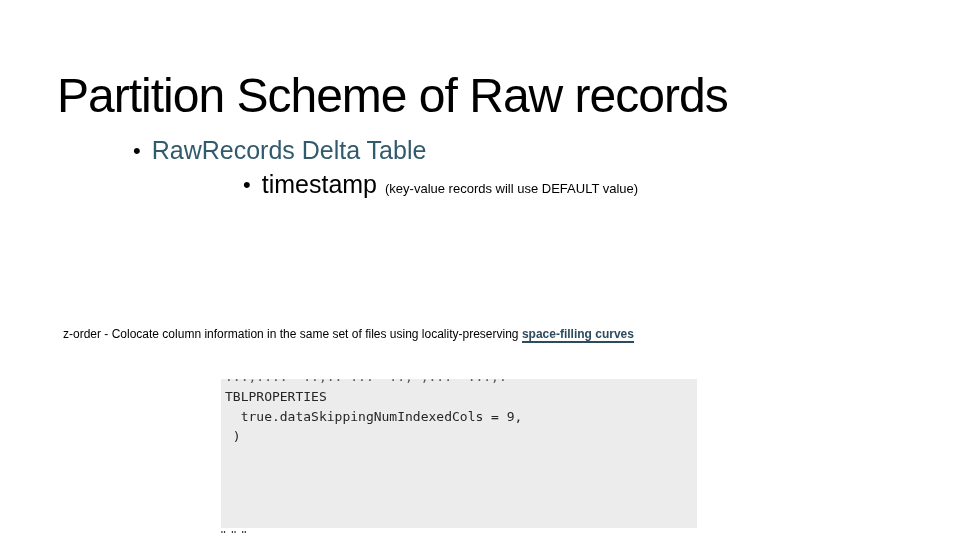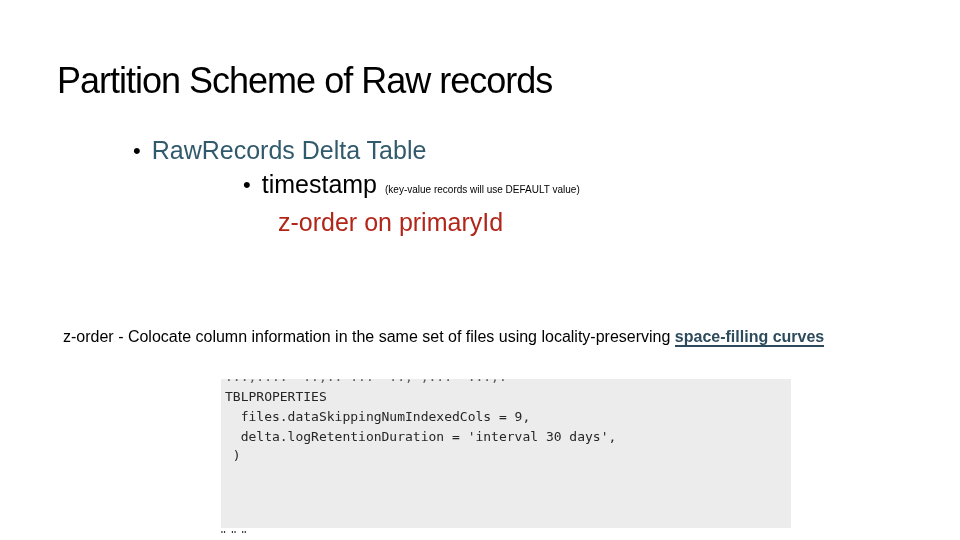--- a/index.html
+++ b/index.html
@@ -11,21 +11,21 @@
     overflow: hidden;
     font-family: "Liberation Sans", sans-serif;
     color: #000000;
   }
 
   
   .slide-title {
     position: absolute;
     left: 57px;
     top: 36px;
-    font-size: 36px;
+    font-size: 48px;
     line-height: 1.15;
     letter-spacing: -1px;
     font-weight: 400;
     color: #000000;
     white-space: nowrap;
   }
 
   
   .outline {
     position: absolute;
@@ -44,49 +44,49 @@
   .bullet-dot {
     display: inline-block;
     margin-right: 11px;
     font-size: 22px;
     vertical-align: 1px;
     color: #000000;
   }
   .teal-text { color: var(--teal, #315a6c); }
   .red-text  { color: var(--red, #b2261a); }
   .inline-note {
-    font-size: 10px;
+    font-size: 13px;
     color: #000000;
     margin-left: 8px;
     letter-spacing: 0;
   }
 
   
   .definition {
     position: absolute;
     left: 63px;
     top: 327px;
-    font-size: 16px;
+    font-size: 12px;
     line-height: 1.25;
     color: #000000;
     white-space: nowrap;
   }
   .definition-link {
     font-weight: 700;
     color: var(--link, #2e4b5e);
     border-bottom: 2px solid var(--link, #2e4b5e);
     cursor: pointer;
   }
 
   
   .code-shot {
     position: absolute;
     left: 221px;
     top: 379px;
-    width: 570px;
+    width: 476px;
     height: 149px;
     box-sizing: border-box;
     background: var(--code-bg, #ececec);
     padding: 0 8px 0 4px;
     overflow: hidden;
     font-family: "DejaVu Sans Mono", monospace;
     font-size: 13px;
     line-height: 19.8px;
     color: #262626;
   }
@@ -119,34 +119,30 @@
 
   <h1 class="slide-title">Partition Scheme of Raw records</h1>
 
   <div class="outline">
     <div class="outline-line indent-1">
       <span class="bullet-dot">•</span><span class="teal-text">RawRecords Delta Table</span>
     </div>
     <div class="outline-line indent-4">
       <span class="bullet-dot">•</span><span>timestamp</span><span class="inline-note">(key-value records will use DEFAULT value)</span>
     </div>
-    <div class="outline-line indent-5">
-      <span class="red-text">z-order on primaryId</span>
-    </div>
   </div>
 
   <div class="definition">
     <span>z-order - Colocate column information in the same set of files using locality-preserving </span><span class="definition-link">space-filling curves</span>
   </div>
 
   <div class="code-shot">
     <div class="code-clip-top">
       <div>...,....  ..,..'...  .., ,...  ...,.</div>
     </div>
     <div class="code-line">TBLPROPERTIES</div>
-    <div class="code-line">  files.dataSkippingNumIndexedCols = 9,</div>
-    <div class="code-line">  delta.logRetentionDuration = 'interval 30 days',</div>
+    <div class="code-line">  true.dataSkippingNumIndexedCols = 9,</div>
     <div class="code-line"> )</div>
   </div>
 
   <div class="code-clip-bottom">"""</div>
 
 </div>
 
 </body></html>

